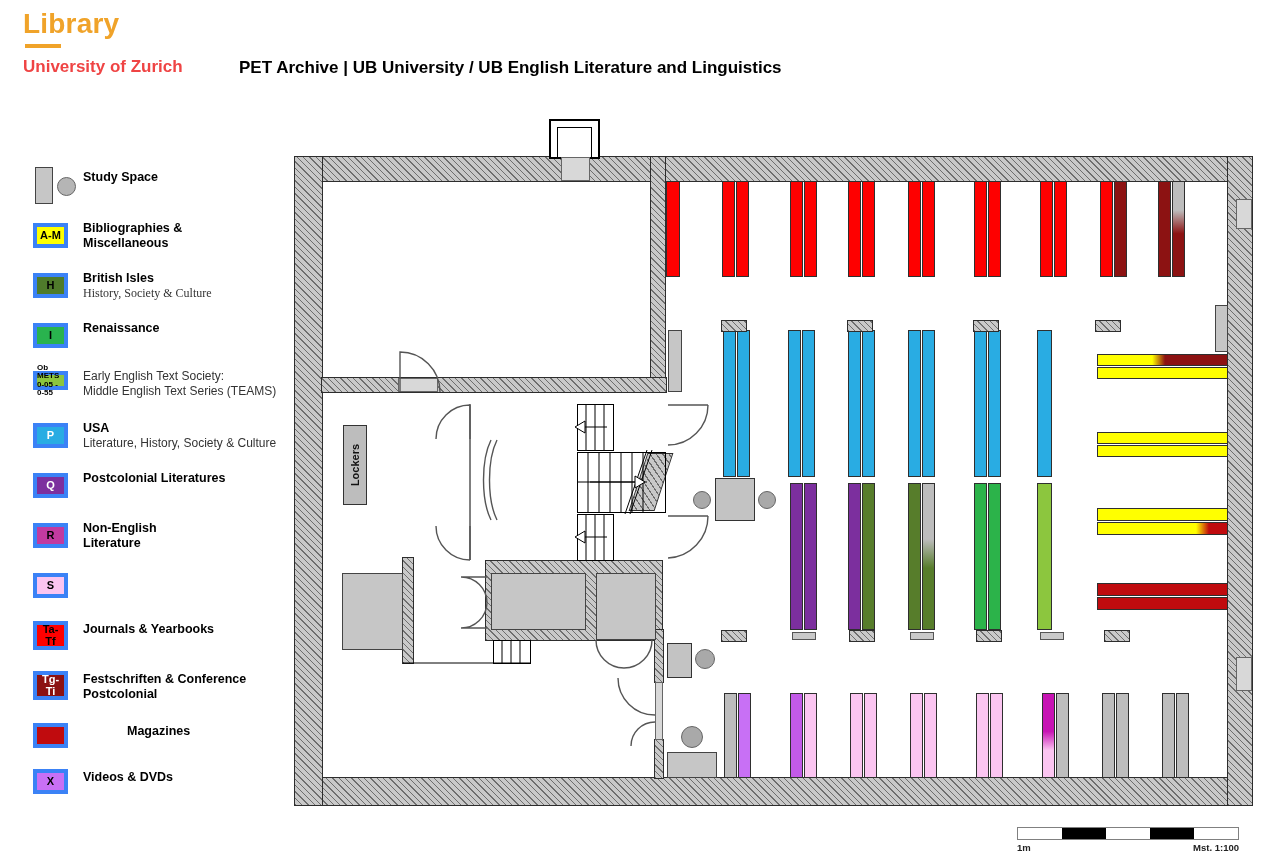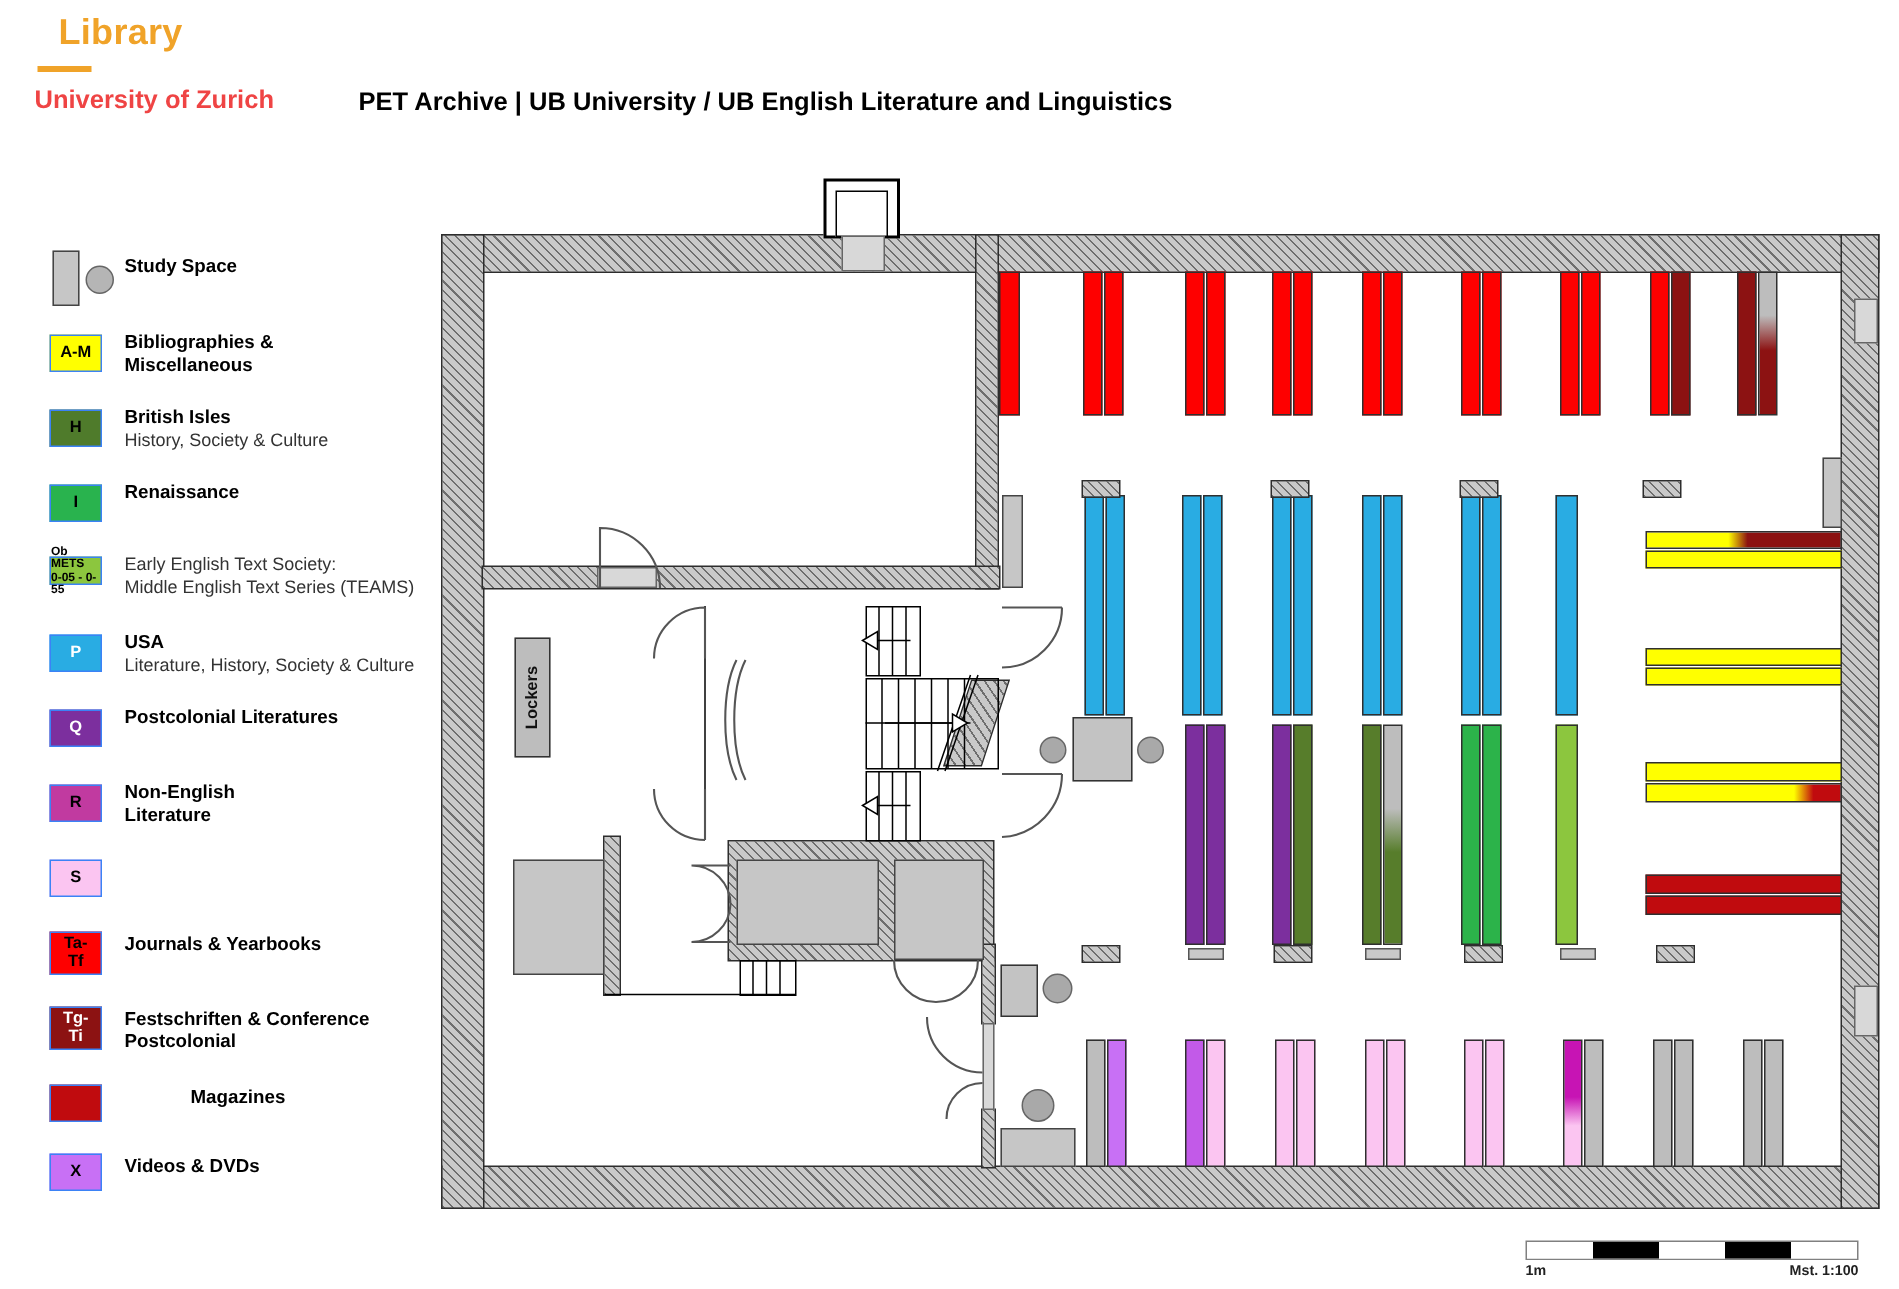--- a/index.html
+++ b/index.html
@@ -1,20 +1,20 @@
 <!DOCTYPE html>
 <html><head>
 <meta charset="utf-8">
 <style>
   html,body{margin:0;padding:0;background:#fff;}
   body{width:1266px;height:859px;position:relative;overflow:hidden;
        font-family:"Liberation Sans","DejaVu Sans",sans-serif;color:#111;}
   .abs{position:absolute;box-sizing:border-box;}
   
-  #logo-title{left:39px;top:8px;font-size:24px;font-weight:bold;letter-spacing:.2px;}
+  #logo-title{left:23px;top:8px;font-size:28px;font-weight:bold;letter-spacing:.2px;}
   #logo-underline{left:25px;top:44px;width:36px;height:4px;}
   #logo-subtitle{left:23px;top:57px;font-size:17px;font-weight:bold;color:#ef4444;}
   #page-title{left:239px;top:58px;font-size:17px;font-weight:bold;color:#000;}
   
   #plan{left:295px;top:157px;width:957px;height:648px;overflow:visible;}
   .hatch{background-color:#c9c9c9;
     background-image:repeating-linear-gradient(45deg,rgba(20,20,20,.5) 0,rgba(20,20,20,.5) 1px,transparent 1px,transparent 4.5px);
     outline:1px solid #2d2d2d;}
   .thr{background:#d8d8d8;border:1px solid #666;z-index:2;}
   .bar{border:1px solid #2f2f2f;z-index:3;}
@@ -25,21 +25,21 @@
   .chair{background:#a9a9a9;border:1px solid #666;border-radius:50%;z-index:4;}
   .niche{background:#d8d8d8;border:1px solid #666;z-index:2;}
   #lockers{background:#bdbdbd;border:1px solid #333;z-index:4;display:flex;align-items:center;justify-content:center;}
   #lockers span{transform:rotate(-90deg);font-size:11px;font-weight:bold;color:#111;white-space:nowrap;}
   #linework{z-index:5;pointer-events:none;left:0;top:0;}
   #chimney-outer{left:254px;top:-38px;width:51px;height:40px;border:2px solid #000;background:#fff;z-index:1;}
   #chimney-inner{left:6px;top:6px;width:35px;height:31px;border:1.5px solid #000;background:#fff;}
   
   .legend-item{left:33px;height:40px;width:270px;}
   .lg-box{display:flex;flex-direction:column;align-items:center;justify-content:center;
-          border:1px solid #3b82f6;font-weight:bold;line-height:1.05;z-index:2;}
+          border:4px solid #3b82f6;font-weight:bold;line-height:1.05;z-index:2;}
   .lg-rect{left:2px;top:0;width:18px;height:37px;background:#c6c6c6;border:1px solid #444;}
   .lg-circ{left:24px;top:10px;width:19px;height:19px;background:#b5b5b5;border:1px solid #666;border-radius:50%;}
   .lg-text{left:50px;width:220px;}
   .lg-title{font-size:12.5px;font-weight:bold;line-height:15px;color:#000;}
   .lg-sub{font-size:12px;line-height:15px;color:#333;}
   
   #scalebar{left:1017px;top:827px;width:222px;height:13px;border:1.5px solid #808080;display:flex;}
   #scalebar div{flex:1;height:100%;}
   #scale-left{left:1017px;top:842px;font-size:9.5px;font-weight:bold;color:#222;}
   #scale-right{left:1130px;top:842px;width:109px;text-align:right;font-size:9.5px;font-weight:bold;color:#222;}
@@ -68,21 +68,21 @@
         <div class="lg-title abs" style="position: static;">Bibliographies &amp;</div>
         <div class="lg-title abs" style="position: static;">Miscellaneous</div>
       </div>
     </div>
     <div class="legend-item abs" style="left: 33px; top: 273px;">
       <div class="lg-box abs" style="left: 0px; top: 0px; width: 35px; height: 25px; background: rgb(79, 123, 43); color: rgb(0, 0, 0); font-size: 11px;">
         <div>H</div>
       </div>
       <div class="lg-text abs" style="top: -2px;">
         <div class="lg-title abs" style="position: static;">British Isles</div>
-        <div class="lg-sub abs" style="position: static;">History, Society &amp; Culture</div>
+        <div class="lg-sub abs" style="position: static; font-family: Liberation Serif, serif;">History, Society &amp; Culture</div>
       </div>
     </div>
     <div class="legend-item abs" style="left: 33px; top: 323px;">
       <div class="lg-box abs" style="left: 0px; top: 0px; width: 35px; height: 25px; background: rgb(41, 179, 78); color: rgb(0, 0, 0); font-size: 11px;">
         <div>I</div>
       </div>
       <div class="lg-text abs" style="top: -2px;">
         <div class="lg-title abs" style="position: static;">Renaissance</div>
       </div>
     </div>

